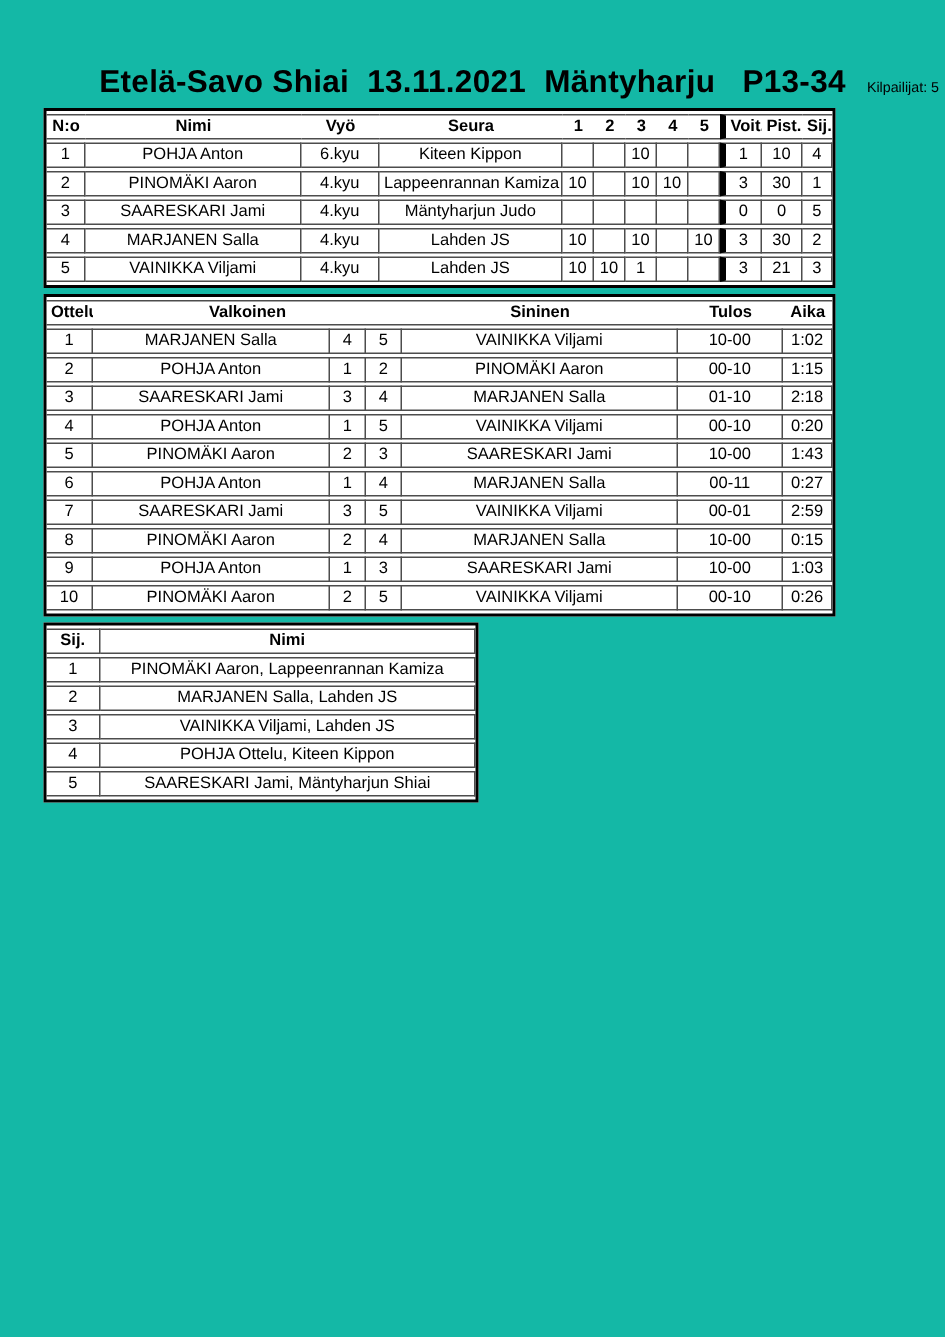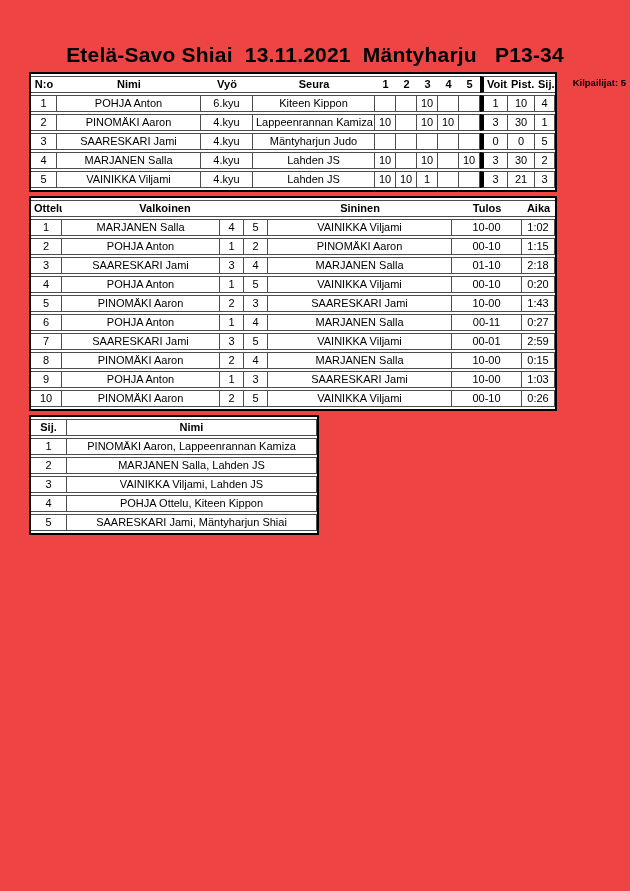--- a/index.html
+++ b/index.html
@@ -1,21 +1,21 @@
 <!DOCTYPE html>
 <html><head>
 <meta charset="utf-8">
 <style>
   html, body { margin: 0; padding: 0; }
   body { background: #ffffff; }
   .page {
     position: relative;
     width: 630px;
     height: 891px;
-    background: #ef4444;
+    background: #14b8a6;
     font-family: "Liberation Sans", "DejaVu Sans", sans-serif;
     color: #000;
     overflow: hidden;
   }
   .title {
     margin: 0;
     padding-top: 43px;
     text-align: center;
     font-size: 21px;
     font-weight: bold;
@@ -28,24 +28,23 @@
     text-align: center;
     font-weight: bold;
     font-size: 12px;
     line-height: 14px;
   }
   .heading-kilpailijat { margin-top: 3px; }
   .heading-ottelut { margin-top: 19px; }
   .heading-tulokset { margin-top: 14px; }
   .competitors-count {
     position: absolute;
-    top: 77px;
+    top: 53px;
     right: 4px;
     font-size: 9.5px;
-    font-weight: bold;
   }
   table.doc {
     border-collapse: separate;
     border-spacing: 0 2px;
     border: 2px solid #000;
     table-layout: fixed;
     margin-left: 29px;
     background: #fff;
   }
   table.doc td, table.doc th {

